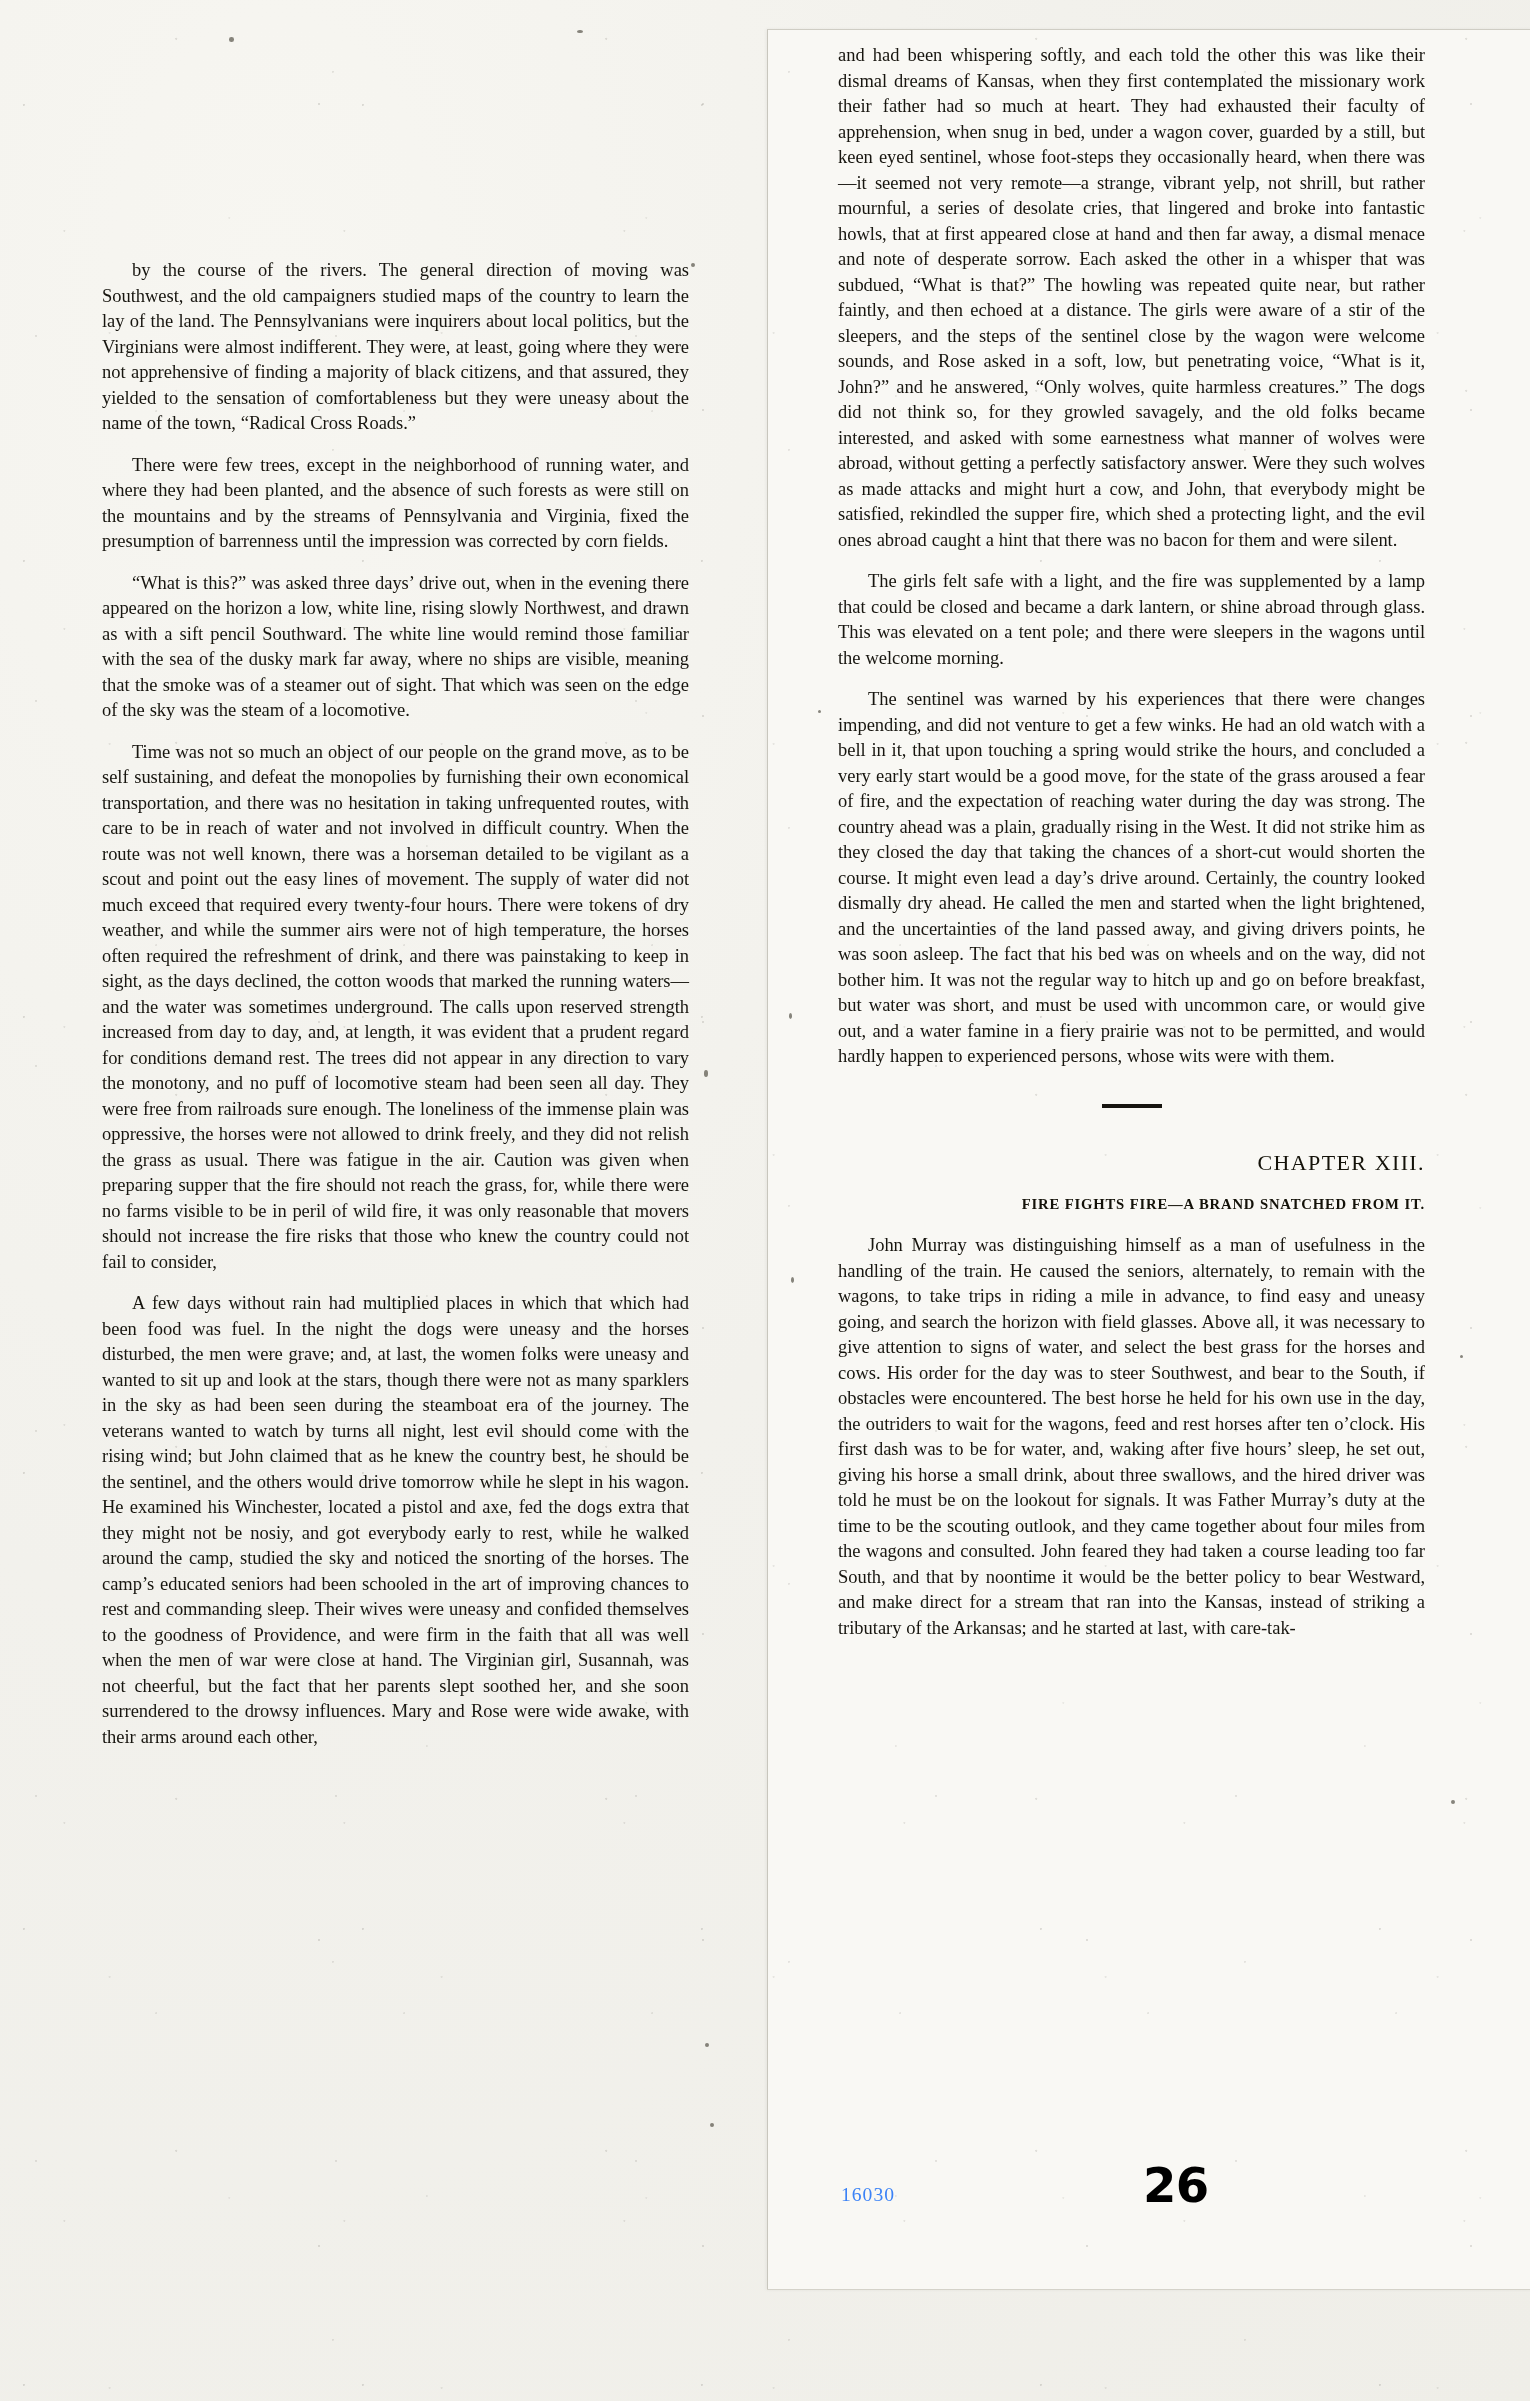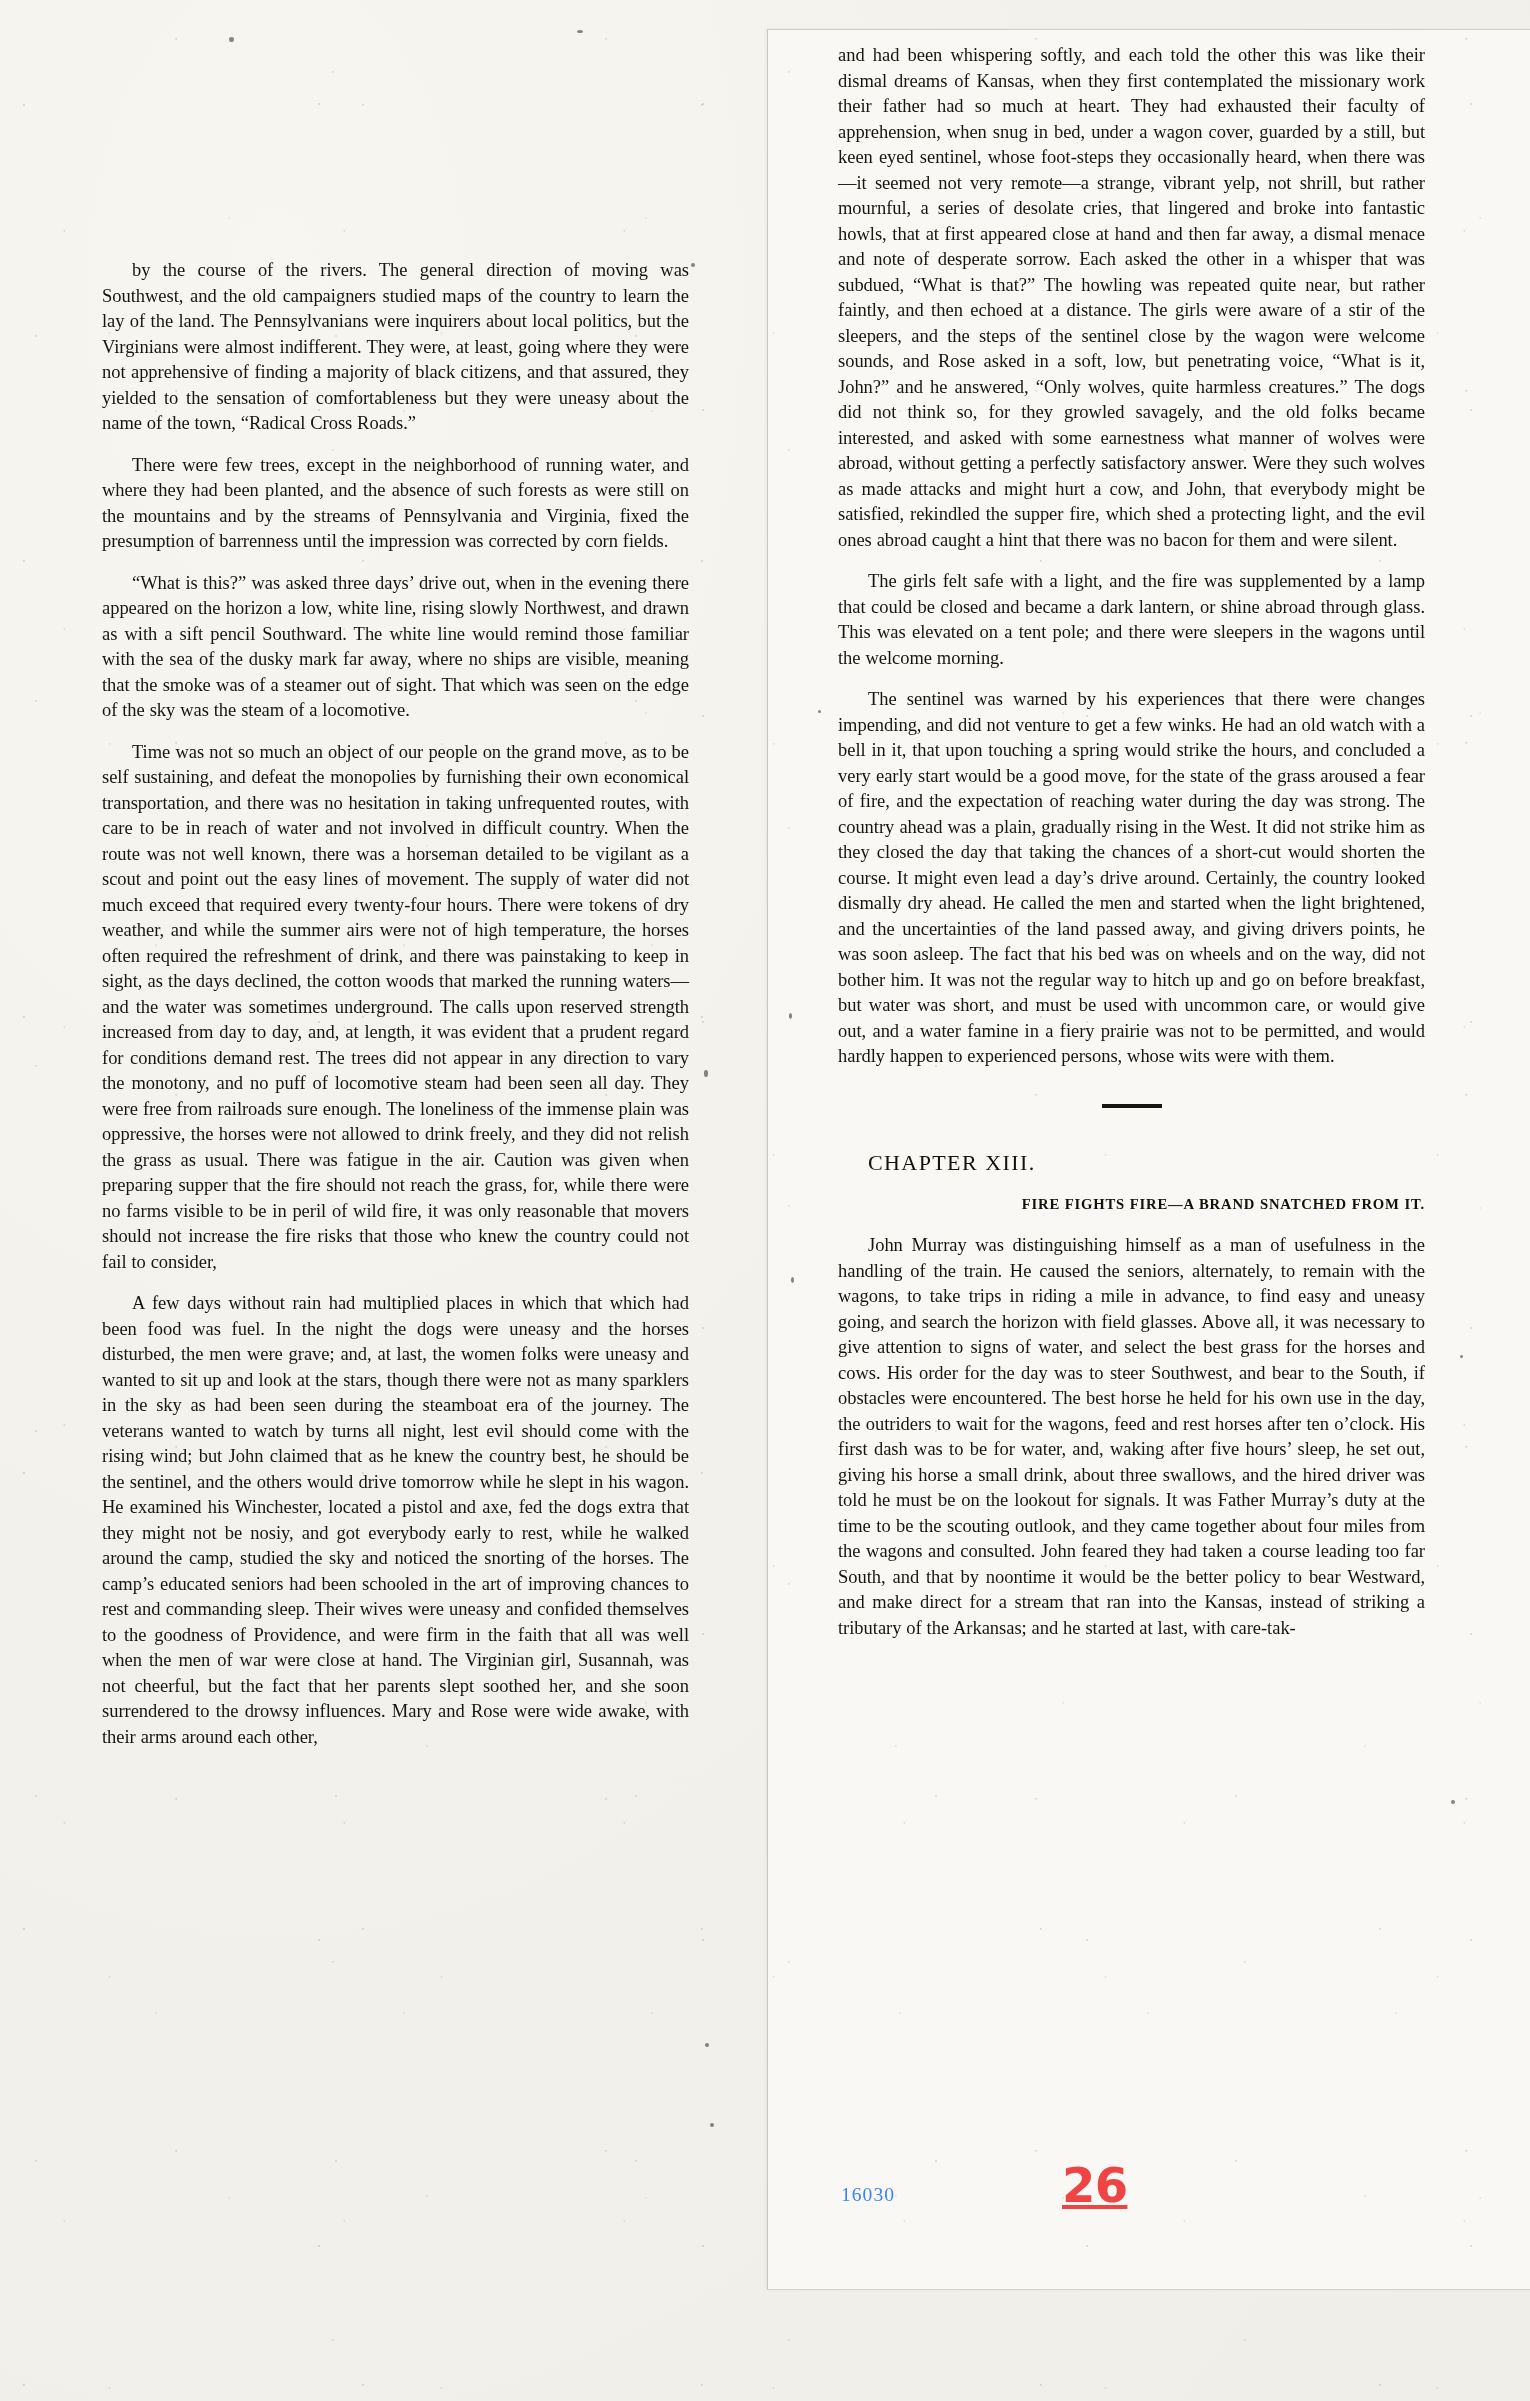--- a/index.html
+++ b/index.html
@@ -105,21 +105,21 @@
 
   
   .chapter-rule {
     width: 60px;
     height: 4.6px;
     background: #171510;
     margin: 34px auto 42px auto;
   }
 
   .chapter-title {
-    text-align: left;
+    text-align: right;
     text-indent: 0;
     font-size: 22px;
     letter-spacing: 1.4px;
     margin: 0 0 27px 0;
     color: #141209;
   }
 
   .chapter-subtitle {
     text-align: right;
     text-indent: 0;
@@ -135,28 +135,27 @@
     position: absolute;
     left: 841px;
     top: 2184px;
     font-size: 19.6px;
     letter-spacing: 1px;
     color: #3b82f6;
   }
 
   .page-number {
     position: absolute;
-    left: 1062px;
+    left: 1143px;
     top: 2157px;
     font-family: "DejaVu Sans", "Liberation Sans", sans-serif;
     font-size: 48px;
     font-weight: bold;
     letter-spacing: -0.7px;
-    color: #ef4444;
-    text-decoration: underline;
+    color: #000000;
   }
 
   
   .mark {
     position: absolute;
     background: #4a463c;
     border-radius: 50%;
     opacity: .65;
   }
 </style>

